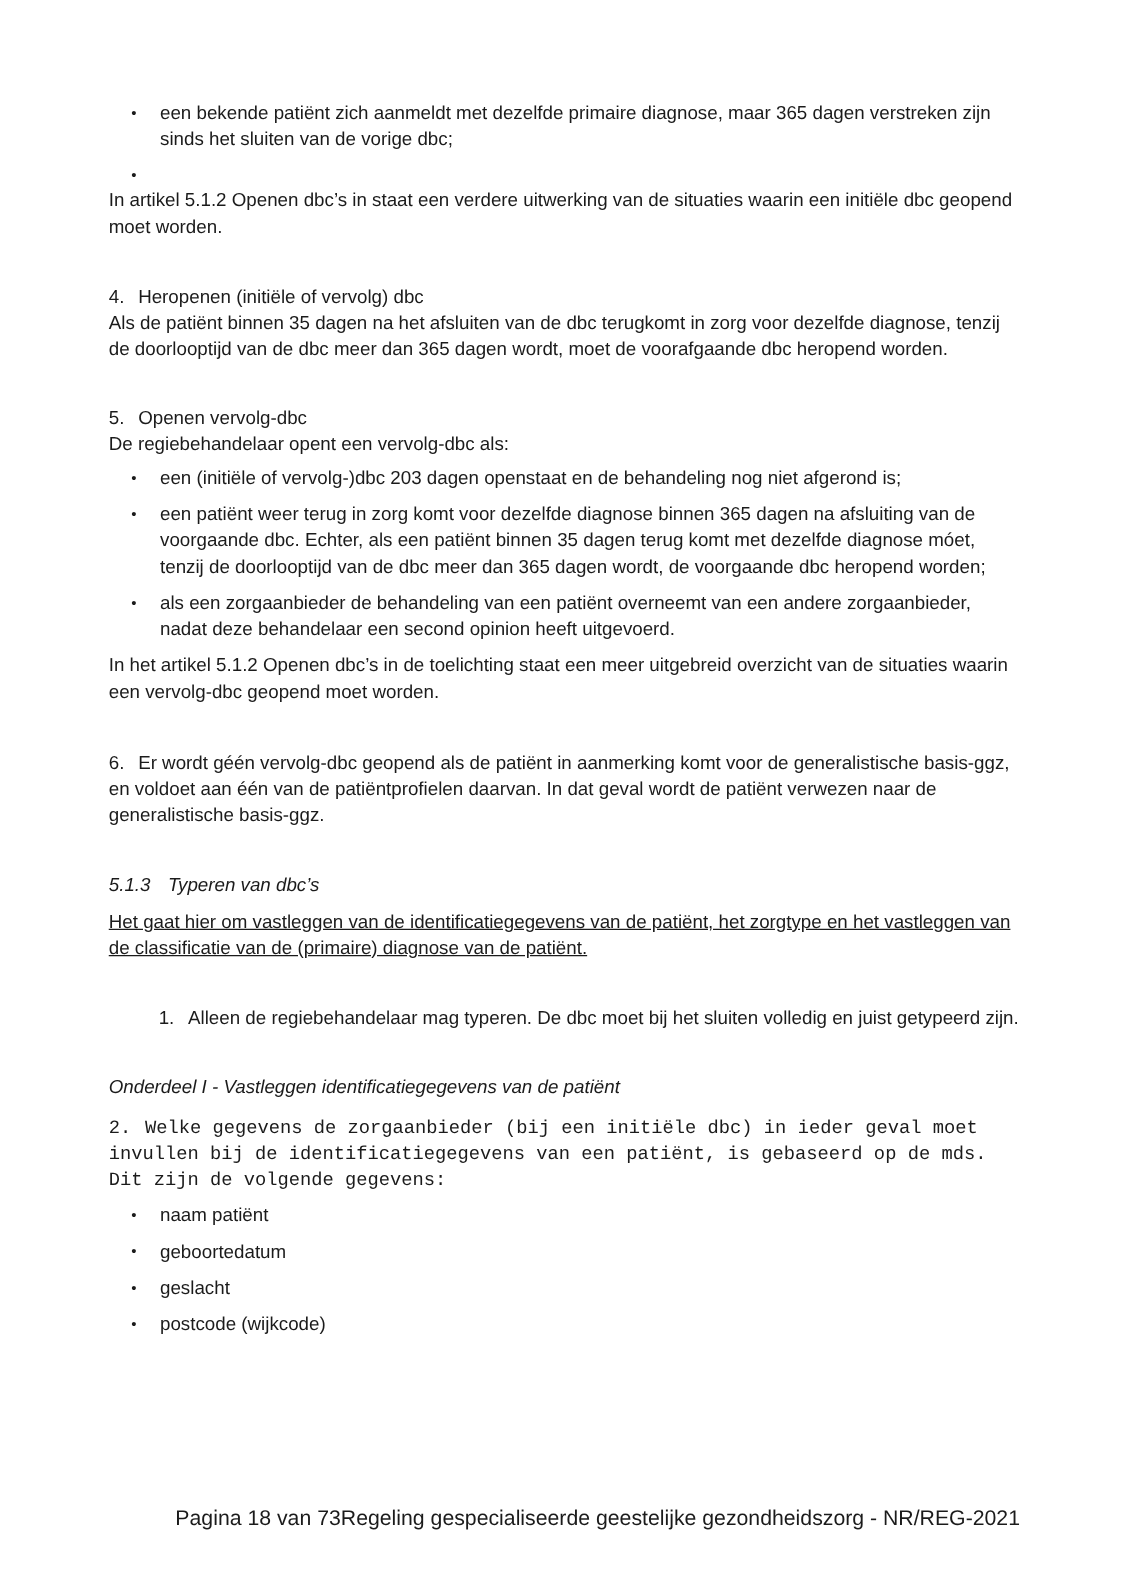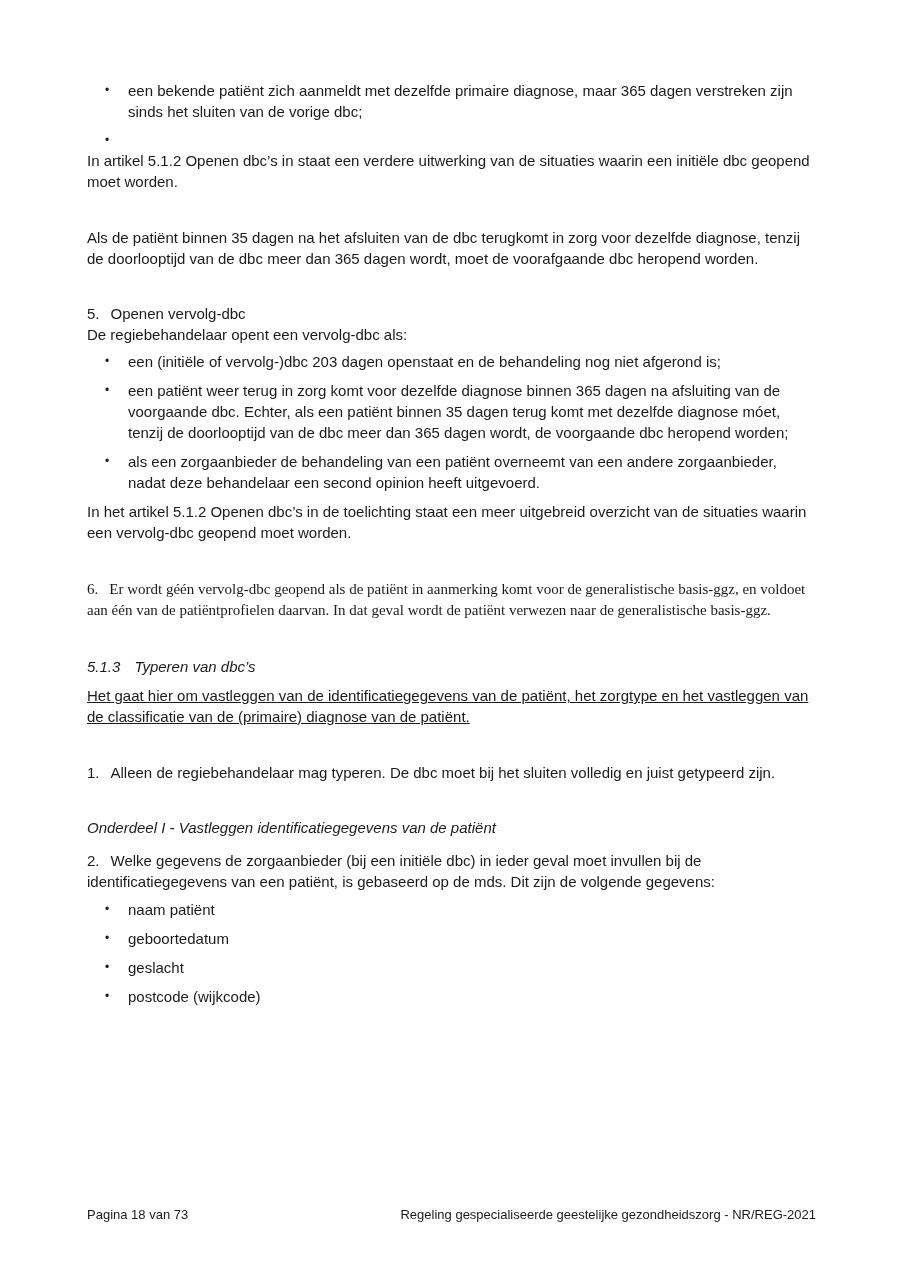--- a/index.html
+++ b/index.html
@@ -22,49 +22,50 @@
   
   .sec-heading { margin-top:35px;font-style:italic; }
   .sec-heading .sec-num { margin-right:14px; }
   .subheading-italic { font-style:italic; margin-top:34px; }
   
   .mt-para1 { margin-top:28px; }
   .mt-item4 { margin-top:35px; }
   .mt-item5 { margin-top:34px; }
   .mt-b5    { margin-top:6px; }
   .mt-para2 { }
-  .mt-item6 { margin-top:36px;font-family:Liberation Serif, serif; }
+  .mt-item6 { margin-top:36px; }
   .mt-para3 { margin-top:8px;text-decoration:underline; }
-  .mt-item1 { margin-top:35px; }
-  .mt-item2 { margin-top:12px; }
+  .mt-item1 { margin-top:35px;text-align:right; }
+  .mt-item2 { margin-top:12px;font-family:Liberation Mono, monospace; }
   .mt-mds   { margin-top:7px; }
   .footer {
     position:absolute; left:87px; right:84px; top:1207px;
-    display:flex; justify-content:space-between;
-    font-size:13px; line-height:16px; color:#1b1b1b;
+    display:flex; justify-content:flex-end;
+    font-size:17px; line-height:16px; color:#1b1b1b;
   }
 </style>
 </head>
 <body>
 
 <div class="page">
 
   <ul class="bullets">
     <li>
       <span class="dot">•</span>
       <span>een bekende patiënt zich aanmeldt met dezelfde primaire diagnose, maar 365 dagen verstreken zijn sinds het sluiten van de vorige dbc;</span>
     </li>
     <li>
       <span class="dot">•</span>
     </li>
   </ul>
 
   <p class="mt-para1">In artikel 5.1.2 Openen dbc’s in staat een verdere uitwerking van de situaties waarin een initiële dbc geopend moet worden.</p>
 
   <div class="mt-item4">
+    <p><span class="num">4.</span><span>Heropenen (initiële of vervolg) dbc</span></p>
     <p>Als de patiënt binnen 35 dagen na het afsluiten van de dbc terugkomt in zorg voor dezelfde diagnose, tenzij de doorlooptijd van de dbc meer dan 365 dagen wordt, moet de voorafgaande dbc heropend worden.</p>
   </div>
 
   <div class="mt-item5">
     <p><span class="num">5.</span><span>Openen vervolg-dbc</span></p>
     <p>De regiebehandelaar opent een vervolg-dbc als:</p>
     <ul class="bullets mt-b5">
       <li>
         <span class="dot">•</span>
         <span>een (initiële of vervolg-)dbc 203 dagen openstaat en de behandeling nog niet afgerond is;</span>

